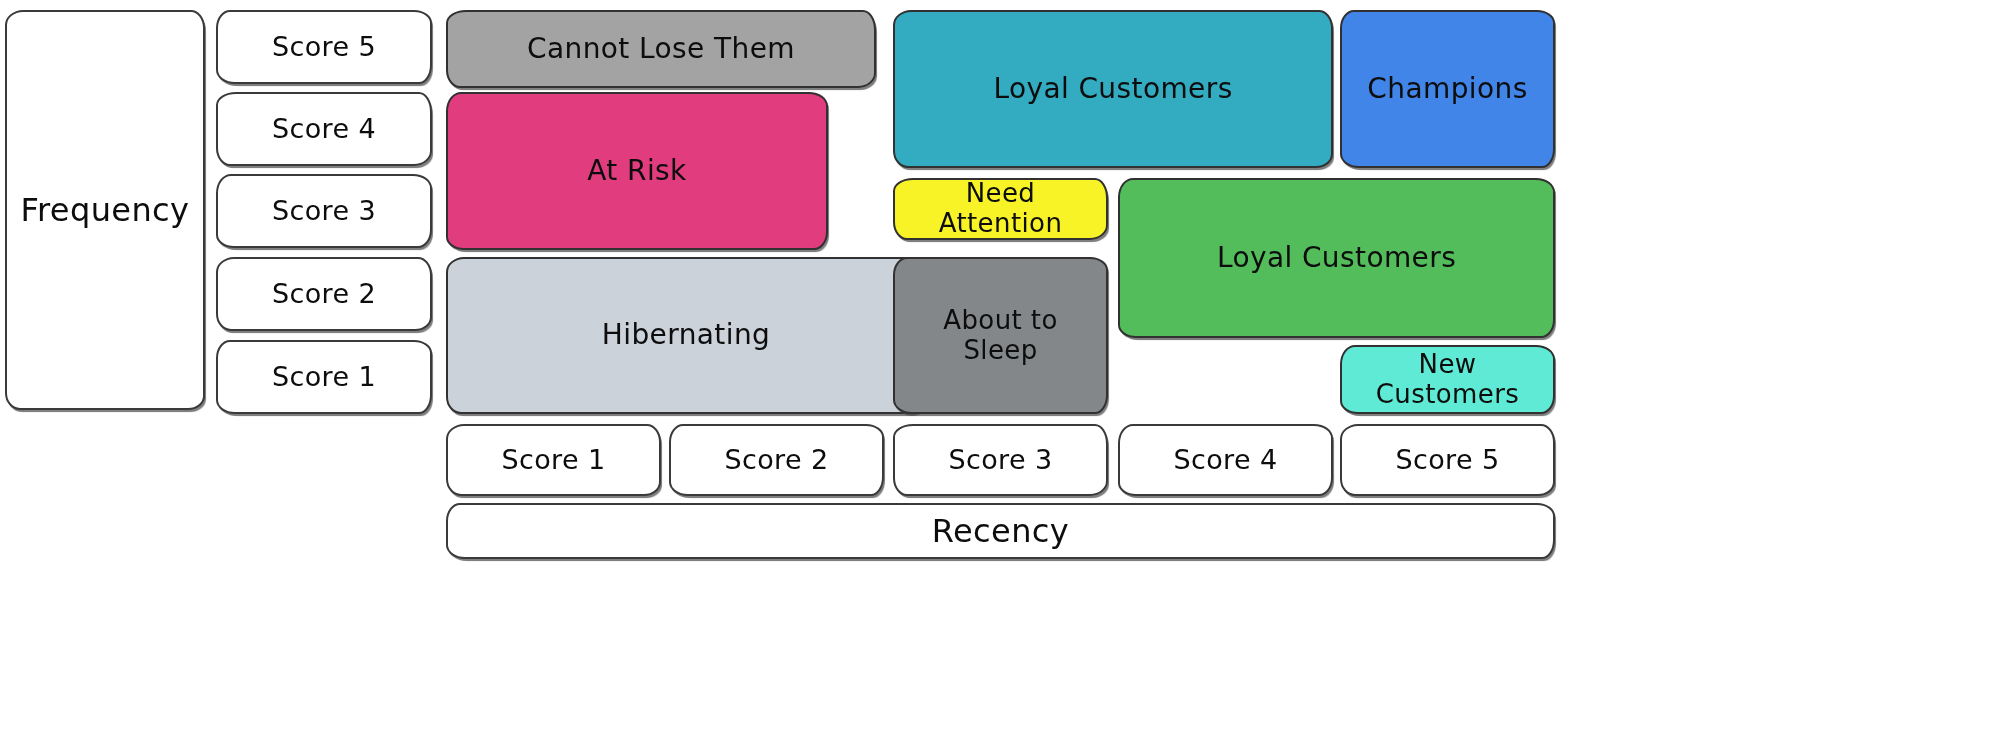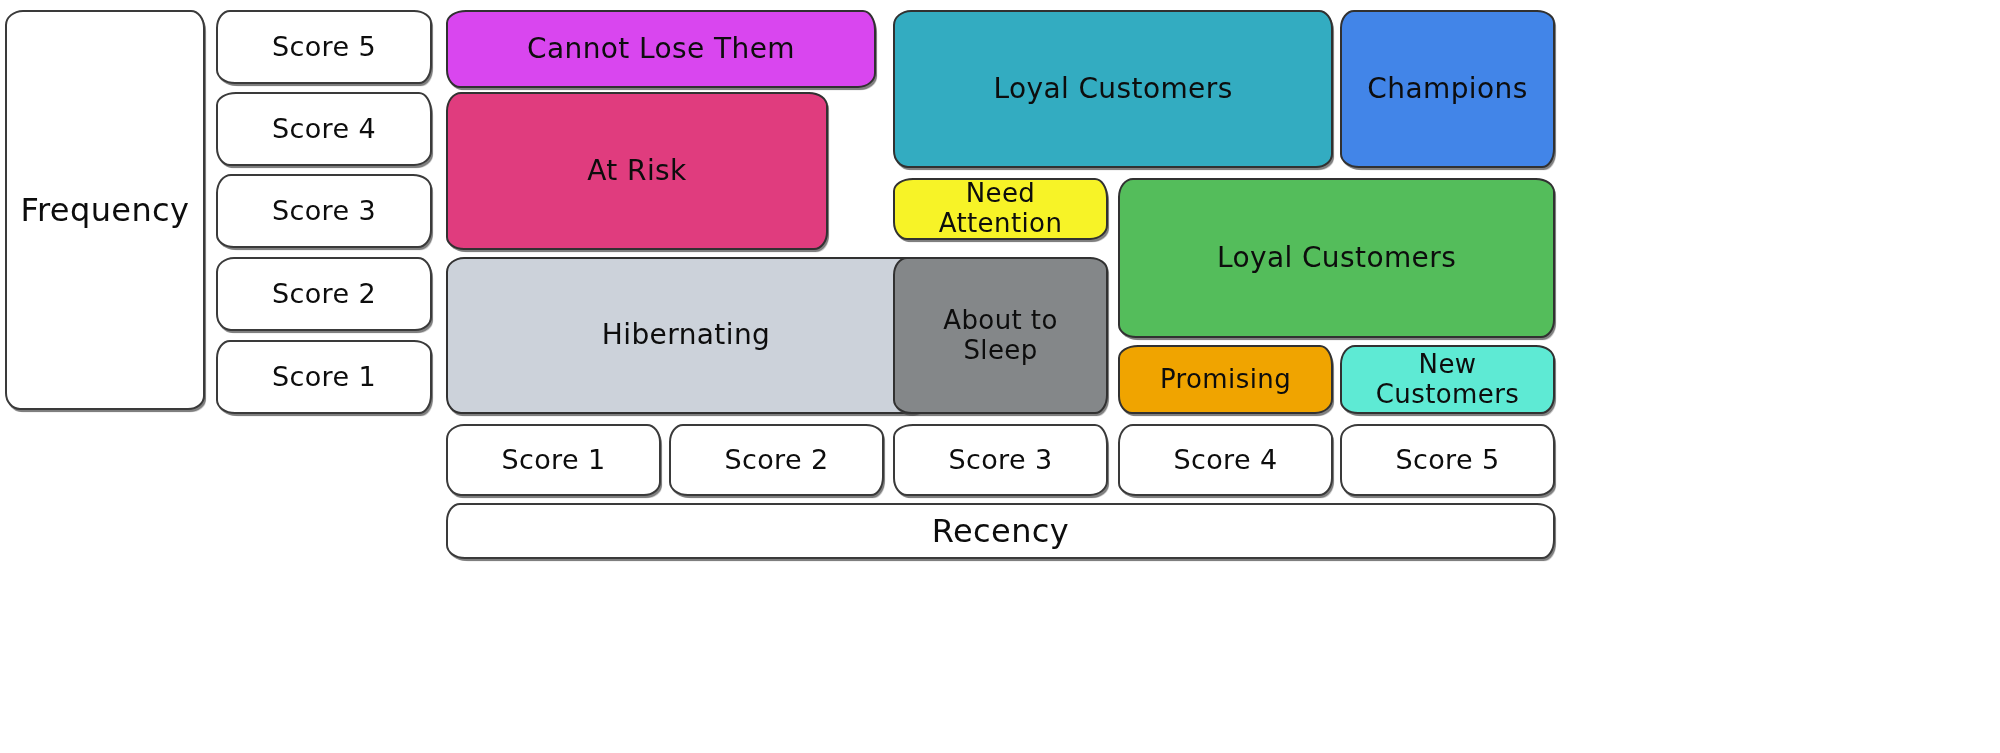--- a/index.html
+++ b/index.html
@@ -74,37 +74,36 @@
   <div class="box plain score-label r-b" style="left:216px; top:10px; width:216px; height:74px;">Score 5</div>
 
   <div class="box plain score-label r-c" style="left:216px; top:92px; width:216px; height:74px;">Score 4</div>
 
   <div class="box plain score-label r-d" style="left:216px; top:174px; width:216px; height:74px;">Score 3</div>
 
   <div class="box plain score-label r-a" style="left:216px; top:257px; width:216px; height:74px;">Score 2</div>
 
   <div class="box plain score-label r-b" style="left:216px; top:340px; width:216px; height:74px;">Score 1</div>
 
-  <div class="box seg r-c" style="left:446px; top:10px; width:430px; height:78px; background:#d946ef;">Cannot Lose Them</div>
+  <div class="box seg r-c" style="left:446px; top:10px; width:430px; height:78px; background:#a3a3a3;">Cannot Lose Them</div>
 
   <div class="box seg r-d" style="left:446px; top:92px; width:382px; height:158px; background:#e03c7e;">At Risk</div>
 
   <div class="box seg r-a" style="left:893px; top:10px; width:440px; height:158px; background:#33acc1;">Loyal Customers</div>
 
   <div class="box seg r-b" style="left:1340px; top:10px; width:215px; height:158px; background:#4285e8;">Champions</div>
 
   <div class="box seg seg-sm r-c" style="left:893px; top:178px; width:215px; height:62px; background:#f7f327;">Need Attention</div>
 
   <div class="box seg r-d" style="left:1118px; top:178px; width:437px; height:160px; background:#54bd5b;">Loyal Customers</div>
 
   <div class="box seg r-a" style="left:446px; top:257px; width:480px; height:157px; background:#ccd2da;">Hibernating</div>
 
   <div class="box seg seg-sm r-b" style="left:893px; top:257px; width:215px; height:157px; background:#848789;">About to Sleep</div>
 
-  <div class="box seg seg-sm r-c" style="left:1118px; top:345px; width:215px; height:69px; background:#f0a400;">Promising</div>
 
   <div class="box seg seg-sm r-d" style="left:1340px; top:345px; width:215px; height:69px; background:#5eead4;">New Customers</div>
 
   <div class="box plain score-label r-a" style="left:446px; top:424px; width:215px; height:72px;">Score 1</div>
 
   <div class="box plain score-label r-b" style="left:669px; top:424px; width:215px; height:72px;">Score 2</div>
 
   <div class="box plain score-label r-c" style="left:893px; top:424px; width:215px; height:72px;">Score 3</div>
 
   <div class="box plain score-label r-d" style="left:1118px; top:424px; width:215px; height:72px;">Score 4</div>

